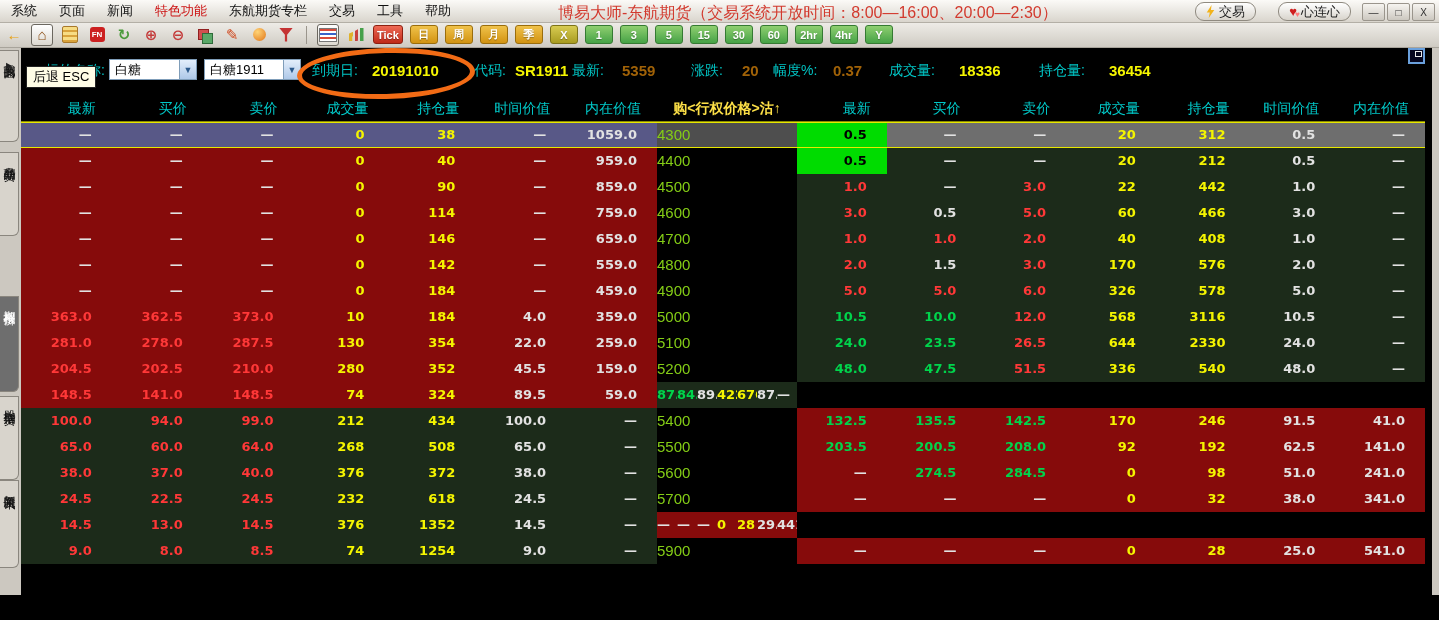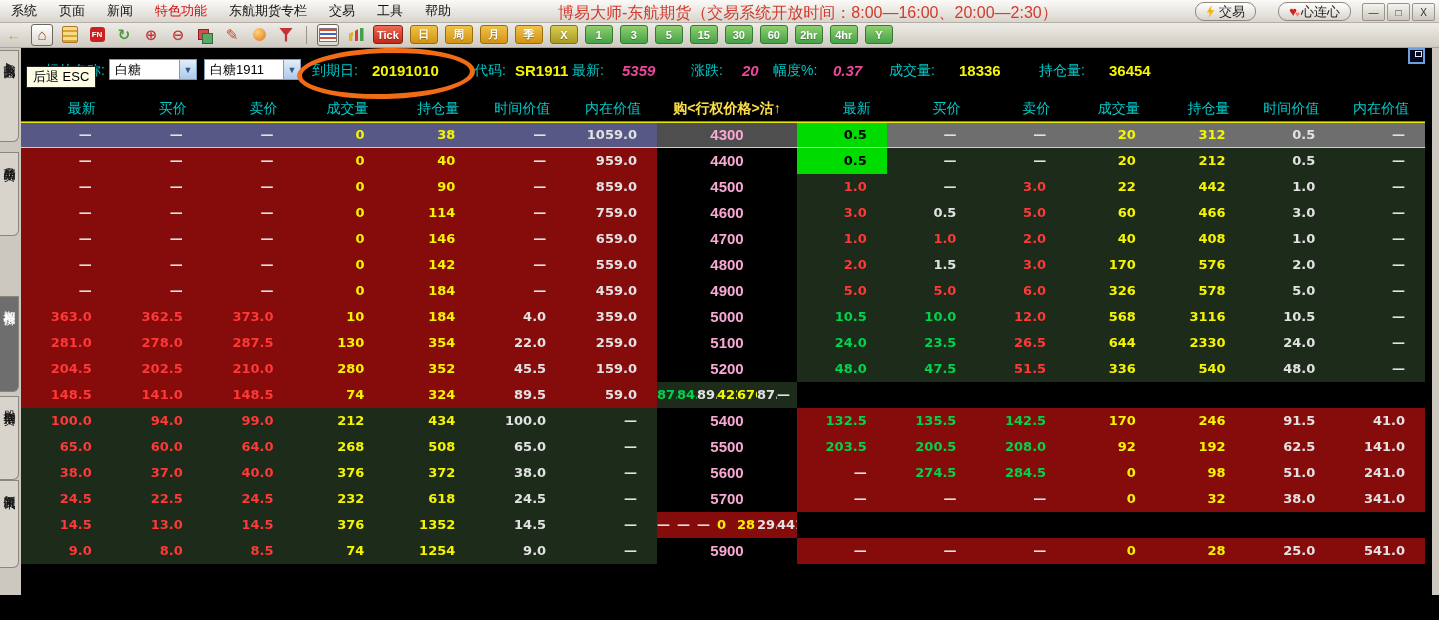--- a/index.html
+++ b/index.html
@@ -72,21 +72,21 @@
   .tab:nth-of-type(3){top:248px;height:96px;}
   .tab:nth-of-type(4){top:348px;height:84px;}
   .tab:nth-of-type(5){top:432px;height:88px;}
   .right-strip{position:absolute;right:0;top:48px;width:7px;height:547px;background:#ccc8c0;z-index:15;}
 
   
   .infobar{position:absolute;left:21px;top:48px;width:1411px;height:42px;background:#000;z-index:10;}
   .ib{position:absolute;top:14px;white-space:nowrap;font-size:14px;}
   .lab{color:#00c4c4;}
   .val{font-weight:bold;font-size:15px;}
-  .v-red{color:#ec4899;font-style:italic;} .v-yellow{color:#f5f500;}
+  .v-red{color:#a16207;} .v-yellow{color:#f5f500;}
   .combo{position:absolute;top:11px;height:21px;background:#fff;border:1px solid #7f9db9;
     display:flex;align-items:center;justify-content:space-between;font-size:13px;color:#000;
     padding-left:5px;box-sizing:border-box;}
   .combo .cbar{width:16px;height:100%;background:linear-gradient(#e3eefb,#aec8e8);
     border-left:1px solid #7f9db9;display:flex;align-items:center;justify-content:center;
     color:#2c5a8c;font-size:9px;}
   .tooltip{position:absolute;left:5px;top:18px;background:#fffde6;border:1px solid #222;
     color:#000;font-size:13px;padding:1px 6px;z-index:40;white-space:nowrap;}
   .annotation{position:absolute;left:276px;top:0px;width:168px;height:41px;border:5px solid #f26b15;
     border-radius:50%;z-index:35;pointer-events:none;transform:rotate(-1.5deg);}
@@ -97,21 +97,21 @@
   .qtable{position:absolute;left:21px;top:97px;width:1411px;z-index:5;}
   .hrow,.trow{display:grid;grid-template-columns:636px 140px 628px;width:1404px;}
   .hrow{height:24px;border-bottom:1px solid #8a8a00;}
   .zone{display:grid;grid-template-columns:repeat(7,1fr);}
   .hcell{font-size:14px;color:#00c8c8;text-align:right;padding-right:16px;line-height:23px;}
   .hstrike{font-size:14px;color:#fde047;text-align:center;line-height:23px;font-weight:bold;}
   .trow{height:26px;box-sizing:border-box;}
   .cell{font-family:"DejaVu Sans",sans-serif;font-size:13px;font-weight:bold;
     text-align:right;padding-right:20px;line-height:26px;overflow:hidden;}
   .trow.sel .cell{line-height:24px;}
-  .strike{font-size:15px;font-weight:bold;color:#f9a8d4;text-align:center;line-height:26px;background:#000;}
+  .strike{font-size:15px;font-weight:normal;color:#84cc16;text-align:left;line-height:26px;background:#000;}
   .trow.sel .strike{line-height:24px;background:#4e4e4e;}
   .z-red{background:#860b0b;}
   .z-green{background:#1c2b1a;}
   .trow.sel{border-top:1px solid #e8e800;border-bottom:1px solid #e8e800;}
   .trow.sel .z-left{background:#585887;}
   .trow.sel .z-right{background:#6e6e6e;}
   .c-w{color:#e2e2e2;} .c-y{color:#f5f500;} .c-r{color:#ff3838;} .c-g{color:#00d44c;}
   .c-gb{background:#00dc00;color:#000;}
 </style>
 </head>

